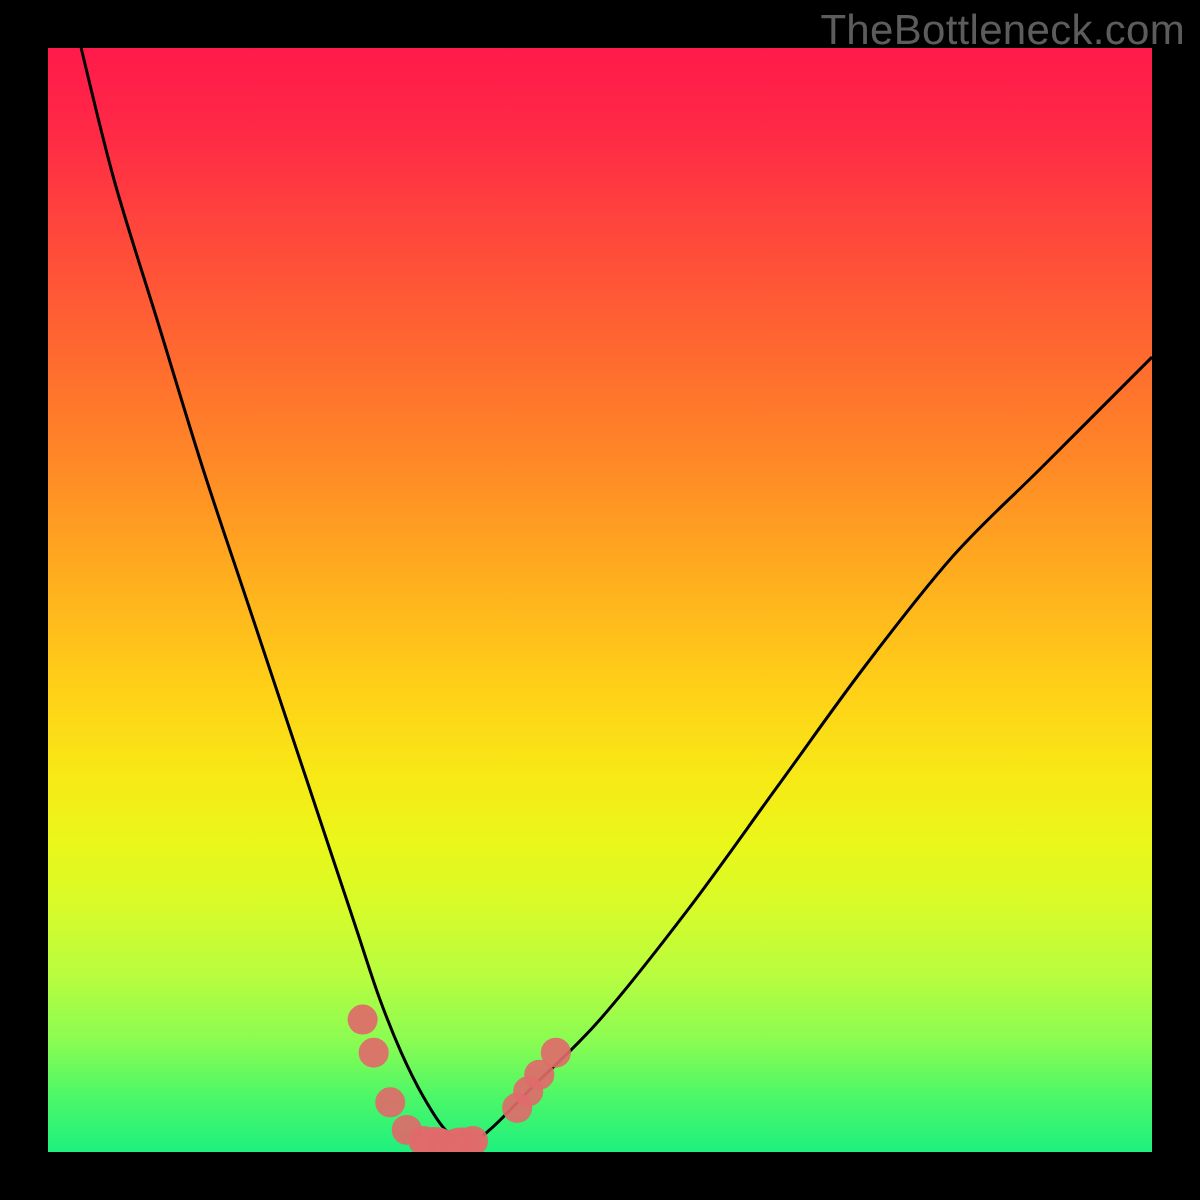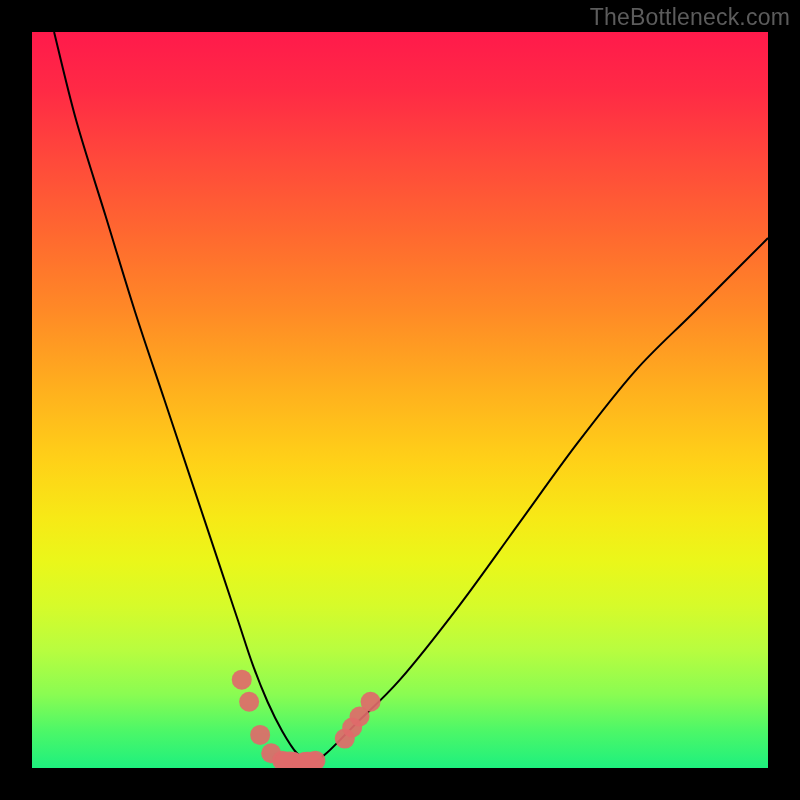--- a/index.html
+++ b/index.html
@@ -57,21 +57,21 @@
     left: 0;
     top: 0;
     width: 100%;
     height: 100%;
   }
   .watermark {
     position: absolute;
     top: 4px;
     right: 10px;
     color: #5c5c5c;
-    font-size: 23px;
+    font-size: 28px;
     font-weight: 500;
     letter-spacing: 0.2px;
     user-select: none;
   }
 </style>
 </head>
 <body>
 
 <div class="frame">
 

